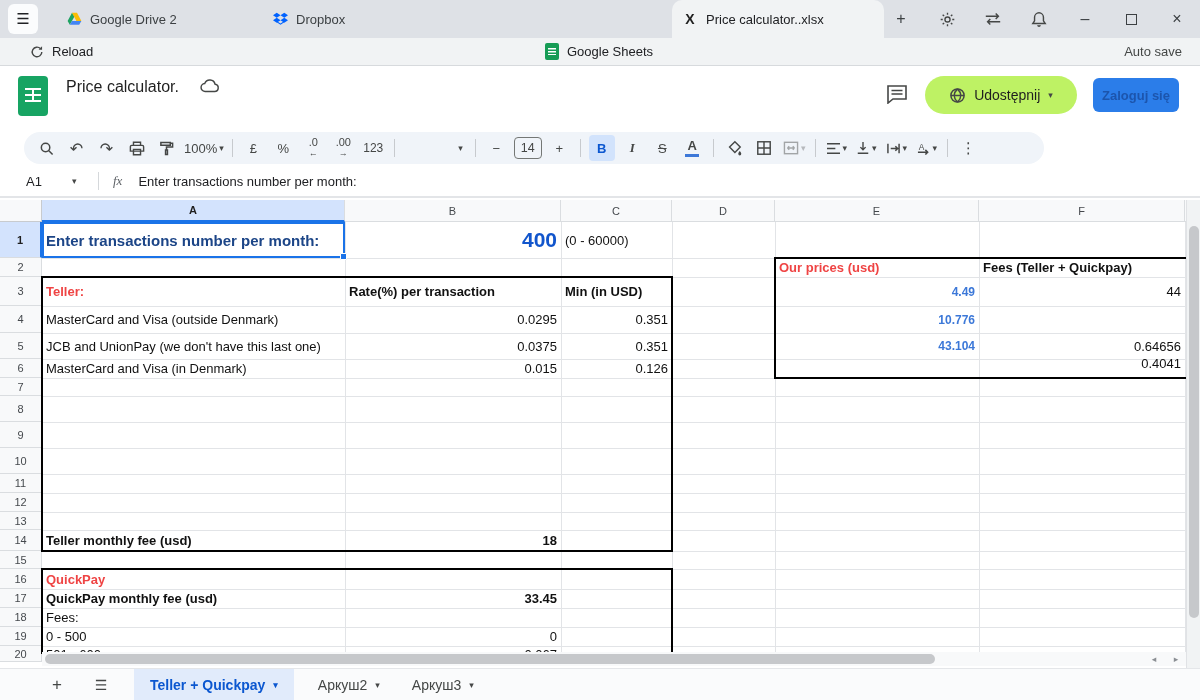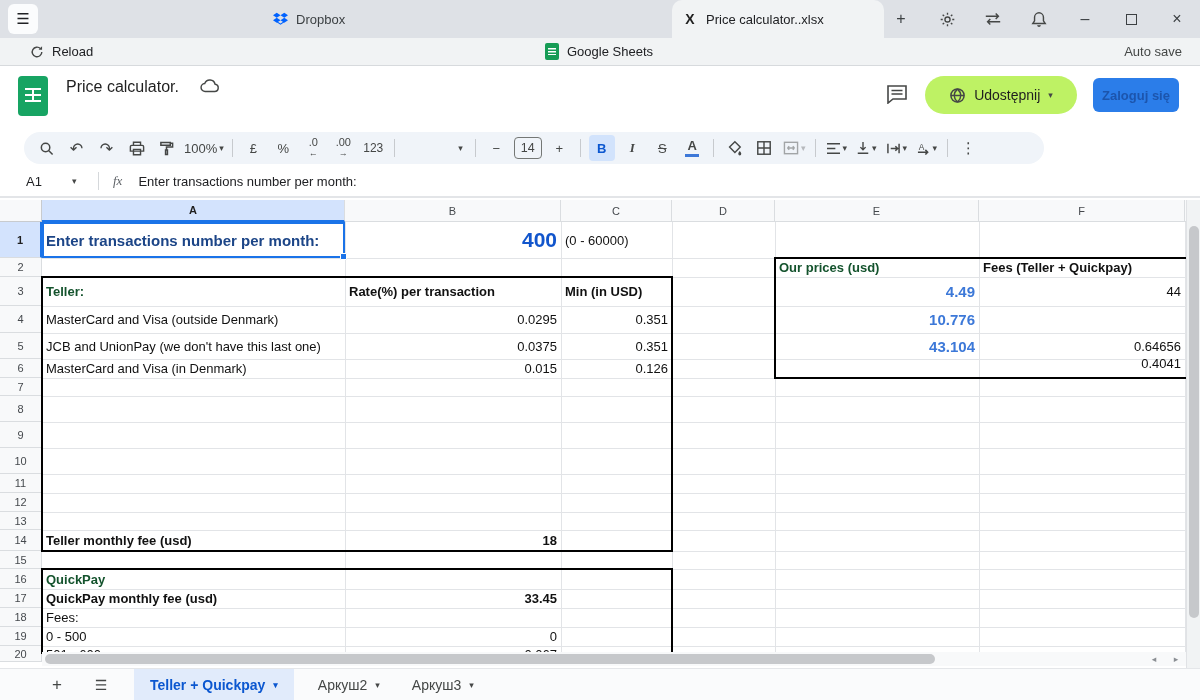--- a/index.html
+++ b/index.html
@@ -73,24 +73,24 @@
   
   #grid { position:absolute; left:0; top:200px; width:1200px; height:468px; background:#fff; }
   .colhdr, .rowhdr { position:absolute; background:#f8f9fa; display:flex; align-items:center; justify-content:center; font-size:11px; color:#45494d; border-right:1px solid #dadde0; border-bottom:1px solid #dadde0; }
   .colhdr.sel { background:#d3e3fd; border-bottom:2px solid #1a73e8; font-weight:bold; color:#1f1f1f; }
   .rowhdr.sel { background:#d3e3fd; border-right:2px solid #1a73e8; font-weight:bold; color:#1f1f1f; }
   #corner { position:absolute; left:0; top:0; width:42px; height:22px; background:#f8f9fa; border-right:1px solid #c8cbce; border-bottom:1px solid #c8cbce; }
   .gline { position:absolute; background:#e2e4e7; }
   .cell { position:absolute; display:flex; align-items:center; padding:0 4px; font-size:13px; color:#111; white-space:nowrap; overflow:hidden; }
   .cell.right { justify-content:flex-end; }
   .cell.bold { font-weight:bold; }
-  .cell.red { color:#14532d; }
+  .cell.red { color:#ef4444; }
   .cell.a1txt { font-size:15px; font-weight:bold; color:#1c4587; }
   .cell.b400 { font-size:21px; font-weight:bold; color:#1155cc; justify-content:flex-end; }
-  .cell.bignum { font-size:15px; font-weight:bold; color:#3c78d8; justify-content:flex-end; }
+  .cell.bignum { font-size:12px; font-weight:bold; color:#3c78d8; justify-content:flex-end; }
   .blackbox { position:absolute; border:2px solid #000; pointer-events:none; }
   #sel-box { position:absolute; left:42px; top:22px; width:303px; height:36px; border:2px solid #1a73e8; pointer-events:none; }
   #sel-handle { position:absolute; left:340px; top:53px; width:7px; height:7px; background:#1a73e8; border:1px solid #fff; border-radius:1px; }
   
   #vscroll { position:absolute; left:1186px; top:0; width:14px; height:468px; background:#f1f3f4; border-left:1px solid #e0e2e5; }
   #vthumb { position:absolute; left:2px; top:26px; width:10px; height:392px; background:#c6c8cb; border-radius:6px; }
   #hscroll { position:absolute; left:42px; top:452px; width:1144px; height:14px; background:#f8f9fa; }
   #hthumb { position:absolute; left:3px; top:2px; width:890px; height:10px; background:#c6c8cb; border-radius:6px; }
   .hs-arrow { position:absolute; top:1px; width:20px; height:12px; display:flex; align-items:center; justify-content:center; font-size:9px; color:#8b8f94; }
 
@@ -107,20 +107,30 @@
   .ic { stroke:#454746; fill:none; stroke-width:1.6; }
 </style>
 </head>
 <body>
 
 <div id="topbar">
   <div class="hamburger-btn">
       <span>☰</span>
     </div>
 
+  <div class="tab" style="left:56px;">
+    <span class="ticon">
+      <svg width="15" height="14" viewBox="0 0 24 22">
+          <path fill="#1ea362" d="M8 1 1 14l3.5 6L12 7z"></path>
+          <path fill="#fbbd04" d="M8 1h8l7 13h-8z"></path>
+          <path fill="#4285f4" d="M4.5 20h15l3.5-6H8z"></path>
+        </svg>
+    </span>
+    <span>Google Drive 2</span>
+  </div>
 
   <div class="tab" style="left:262px;">
     <span class="ticon">
       <svg width="15" height="14" viewBox="0 0 24 22">
           <path fill="#0062ff" d="M6 1l6 4-6 4-6-4zM18 1l6 4-6 4-6-4zM6 9l6 4-6 4-6-4zM18 9l6 4-6 4-6-4zM12 18l6-4v2l-6 4-6-4v-2z"></path>
         </svg>
     </span>
     <span>Dropbox</span>
   </div>
 

